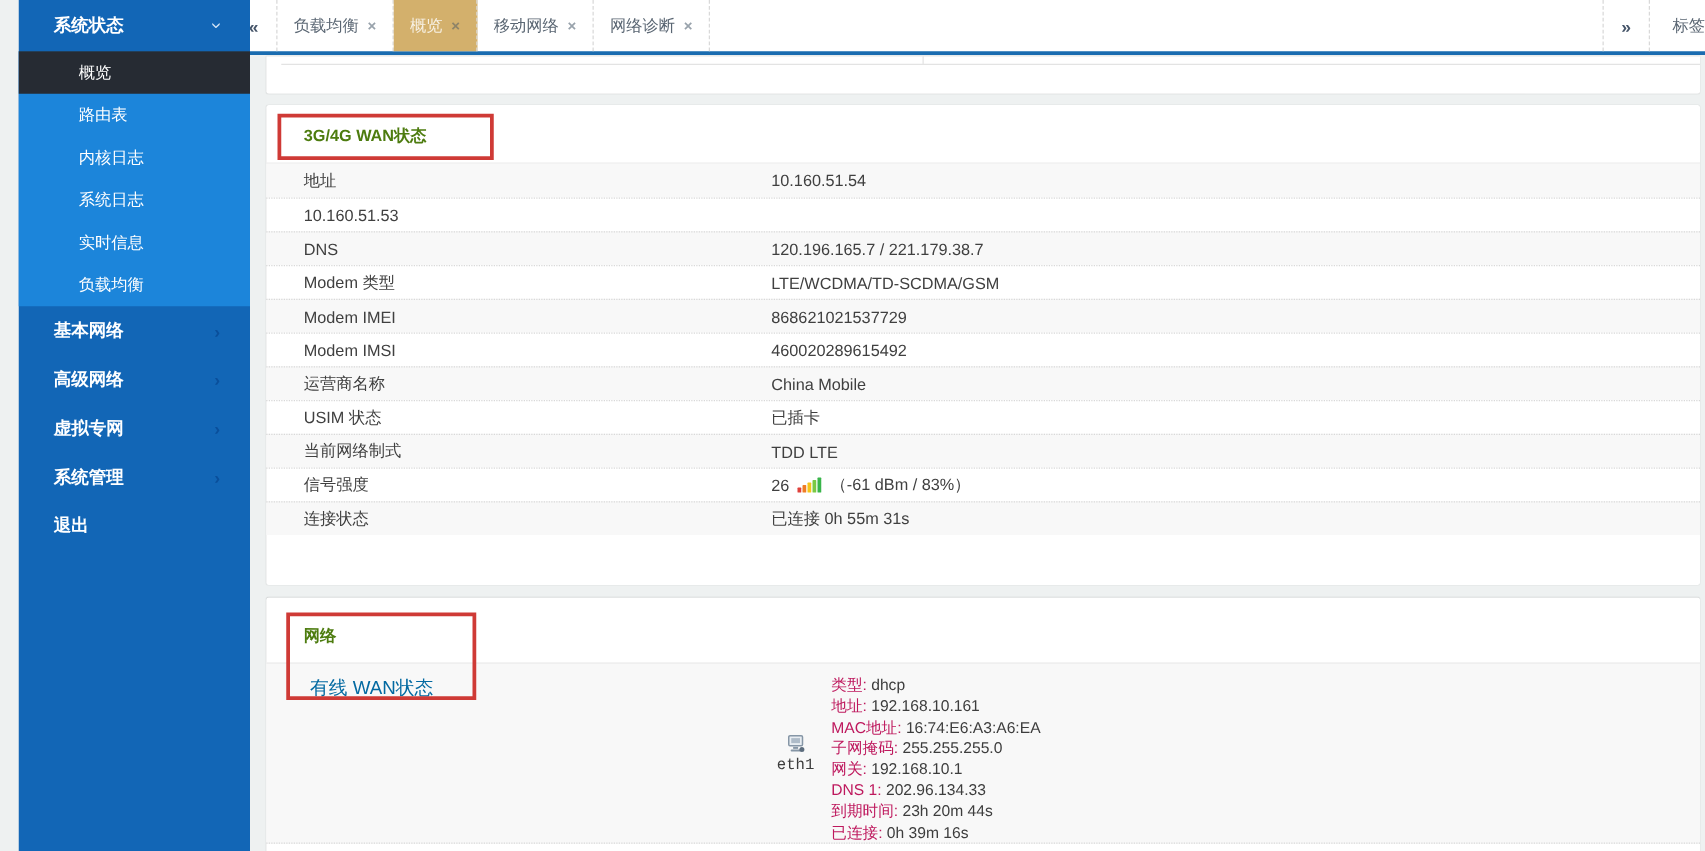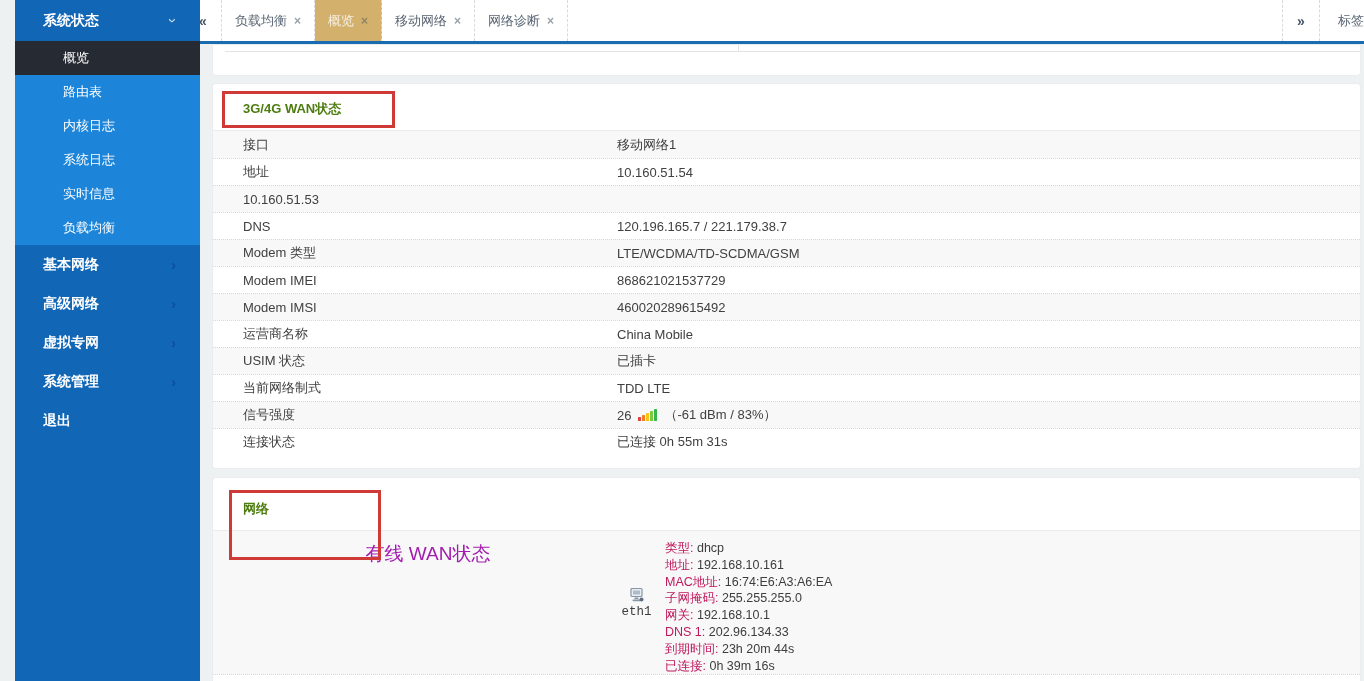--- a/index.html
+++ b/index.html
@@ -42,21 +42,21 @@
   .trow:nth-child(odd) { background:#f8f8f8; }
   .trow + .trow { border-top:1px dotted #d8d8d8; }
   .tlabel { width:374px; flex:0 0 374px; }
   .tvalue { flex:1; display:flex; align-items:center; }
   .bars { display:inline-flex; align-items:flex-end; gap:1px; margin:0 7px 1px 7px; }
   .bars i { display:inline-block; width:3px; border-radius:0.5px; }
 
   .card-net { margin-top:10px; height:230px; }
   .card-net h2 { padding:22px 30px 12px; }
   .wired-row { border-top:1px solid #ececec; border-bottom:1px dotted #d8d8d8; background:#f8f8f8; display:flex; height:145px; }
-  .wired-label { flex:0 0 395px; padding:10px 0 0 35px; font-size:19px; color:#a21caf;text-align:center; }
+  .wired-label { flex:0 0 395px; padding:10px 0 0 35px; font-size:15px; color:#0369a1; }
   .iface { flex:0 0 57px; display:flex; flex-direction:column; align-items:center; margin-top:56px;font-family:Liberation Mono, monospace; }
   .iface .iname { font-size:12.5px; color:#3d3d3d; margin-top:2px; }
   .wired-details { flex:1; padding-top:9px; font-size:12.5px; line-height:16.8px; color:#3d3d3d; }
   .wired-details b { font-weight:normal; color:#be185d;text-align:right; }
 
   
   .anno { position:absolute; border:3px solid #cf3a36; z-index:20; pointer-events:none; }
   .anno1 { left:222px; top:91px; width:173px; height:37px; }
   .anno2 { left:229px; top:490px; width:152px; height:70px; }
 </style>
@@ -135,24 +135,20 @@
   <main class="content">
 
     <div class="card partial-card">
       <div class="pline"></div>
       <div class="ptick"></div>
     </div>
 
     <section class="card card-3g">
       <h2>3G/4G WAN状态</h2>
       <div class="stable" id="wan3g-table">
-          <div class="trow">
-            <div class="tlabel">接口</div>
-            <div class="tvalue">移动网络1</div>
-          </div>
           <div class="trow">
             <div class="tlabel">地址</div>
             <div class="tvalue">10.160.51.54</div>
           </div>
           <div class="trow">
             <div class="tvalue">10.160.51.53</div>
           </div>
           <div class="trow">
             <div class="tlabel">DNS</div>
             <div class="tvalue">120.196.165.7 / 221.179.38.7</div>

